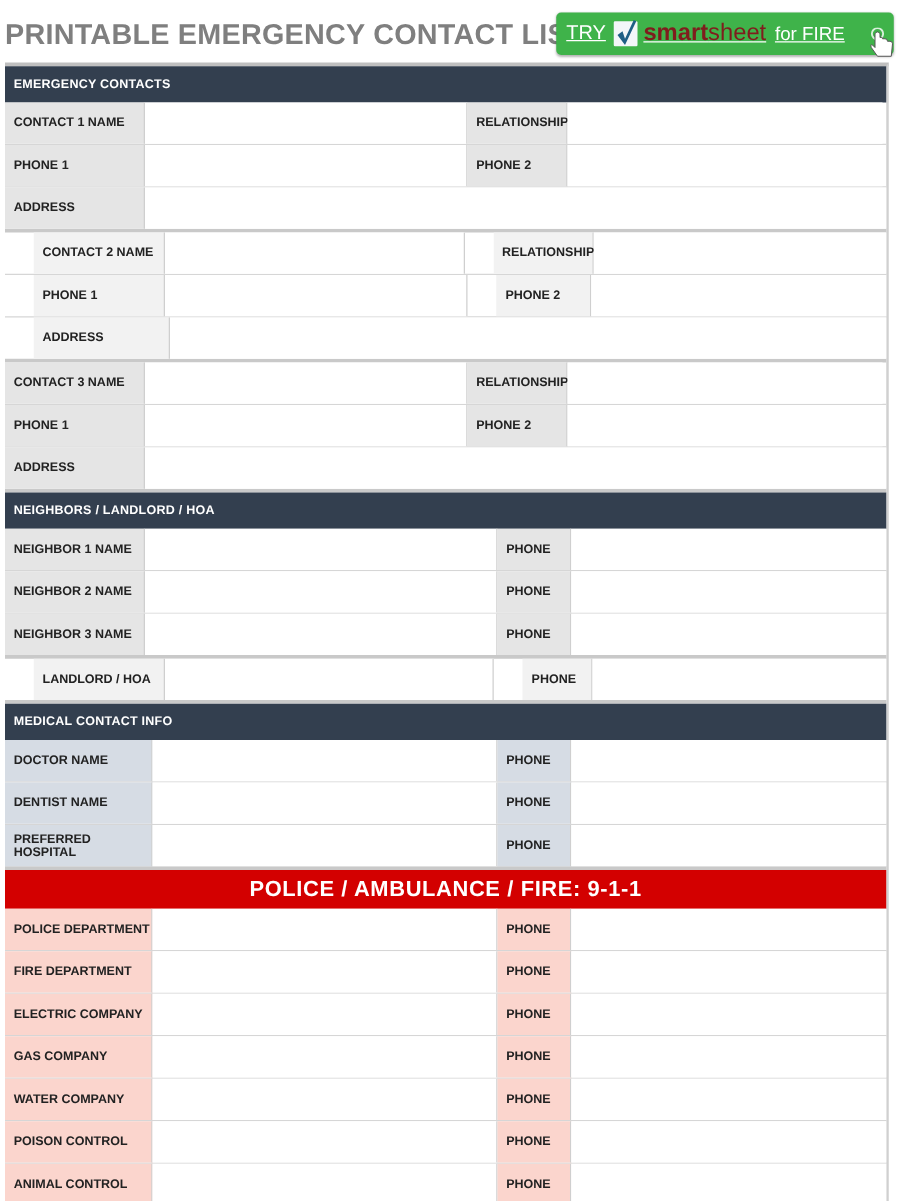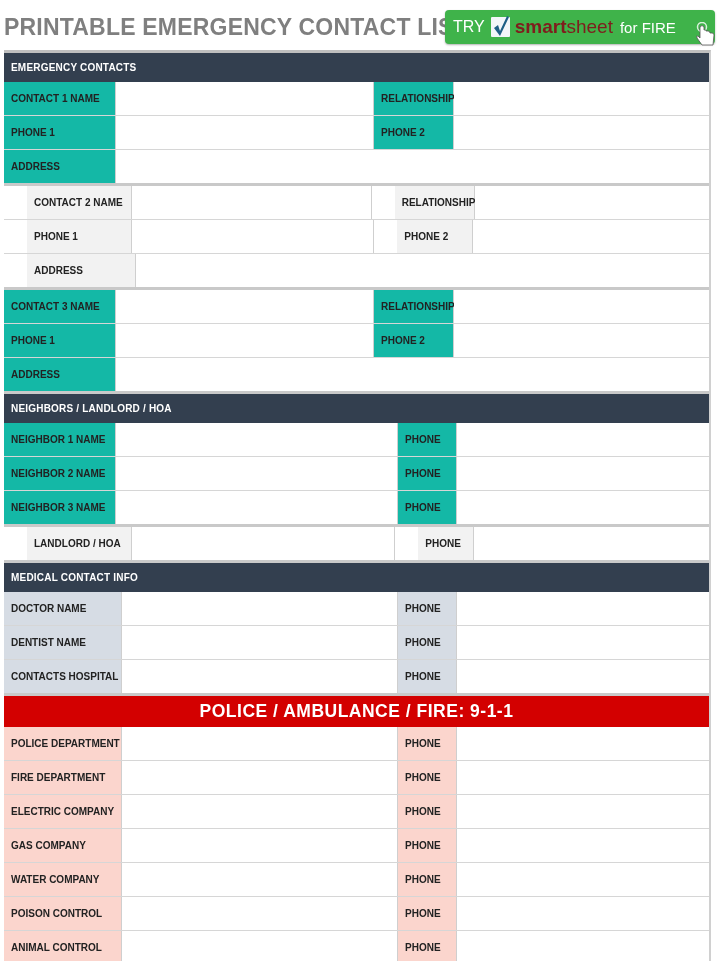--- a/index.html
+++ b/index.html
@@ -5,21 +5,21 @@
     html, body { margin: 0; padding: 0; background: #ffffff; }
     body { width: 727px; height: 961px; position: relative; overflow: hidden;
            font-family: "Liberation Sans", sans-serif; }
 
     .page-title { position: absolute; left: 4px; top: 14px; font-size: 23px; font-weight: bold;
                   color: #7f7f7f; letter-spacing: 0.2px; white-space: nowrap; }
 
     .promo { position: absolute; left: 445px; top: 10px; width: 270px; height: 34px;
              background: #3fb34a; border-radius: 4px; box-shadow: 0 1px 2px rgba(0,0,0,0.3);
              display: flex; align-items: center; padding-left: 8px; box-sizing: border-box;
-             color: #ffffff; cursor: pointer; }
+             color: #ffffff; cursor: pointer; text-decoration: underline; }
     .promo .try { font-size: 16px; margin-right: 6px; }
     .promo .check { width: 19px; height: 20px; background: #f3f6f9; border-radius: 1px;
                     position: relative; margin-right: 5px; }
     .promo .check svg { position: absolute; left: 1px; top: -3px; }
     .promo .brand { font-size: 19px; color: #7f1d1d; }
     .promo .brand b { font-weight: bold; }
     .promo .free { font-size: 15px; margin-left: 7px; }
     .promo .cursor { position: absolute; right: -2px; top: 12px; }
 
     .sheet { position: absolute; left: 4px; top: 50px; width: 705px;
@@ -46,21 +46,21 @@
     .n-lbl1 { width: 112px; }
     .n-val1 { width: 282px; }
     .n-lbl2 { width: 59px; }
     .n-val2 { width: 252px; }
 
     .m-lbl1 { width: 118px; }
     .m-val1 { width: 276px; }
     .m-lbl2 { width: 59px; }
     .m-val2 { width: 252px; }
 
-    .bg-dark { background: #14b8a6; }
+    .bg-dark { background: #e5e5e5; }
     .bg-light { background: #f2f2f2; margin-left: 23px; }
     .bg-blue { background: #d6dce4; }
     .bg-pink { background: #fbd5cd; }
   </style>
 </head>
 <body>
 
 <div class="page-title">PRINTABLE EMERGENCY CONTACT LIST</div>
 
 <div class="promo">
@@ -168,21 +168,21 @@
     <div class="cell m-lbl2 bg-blue">PHONE</div>
     <div class="cell input m-val2 last"></div>
   </div>
   <div class="row">
     <div class="cell m-lbl1 bg-blue">DENTIST NAME</div>
     <div class="cell input m-val1"></div>
     <div class="cell m-lbl2 bg-blue">PHONE</div>
     <div class="cell input m-val2 last"></div>
   </div>
   <div class="row group-end">
-    <div class="cell m-lbl1 bg-blue">CONTACTS HOSPITAL</div>
+    <div class="cell m-lbl1 bg-blue">PREFERRED HOSPITAL</div>
     <div class="cell input m-val1"></div>
     <div class="cell m-lbl2 bg-blue">PHONE</div>
     <div class="cell input m-val2 last"></div>
   </div>
 
   <div class="red-head">POLICE / AMBULANCE / FIRE:  9-1-1</div>
   <div class="row">
     <div class="cell m-lbl1 bg-pink">POLICE DEPARTMENT</div>
     <div class="cell input m-val1"></div>
     <div class="cell m-lbl2 bg-pink">PHONE</div>

